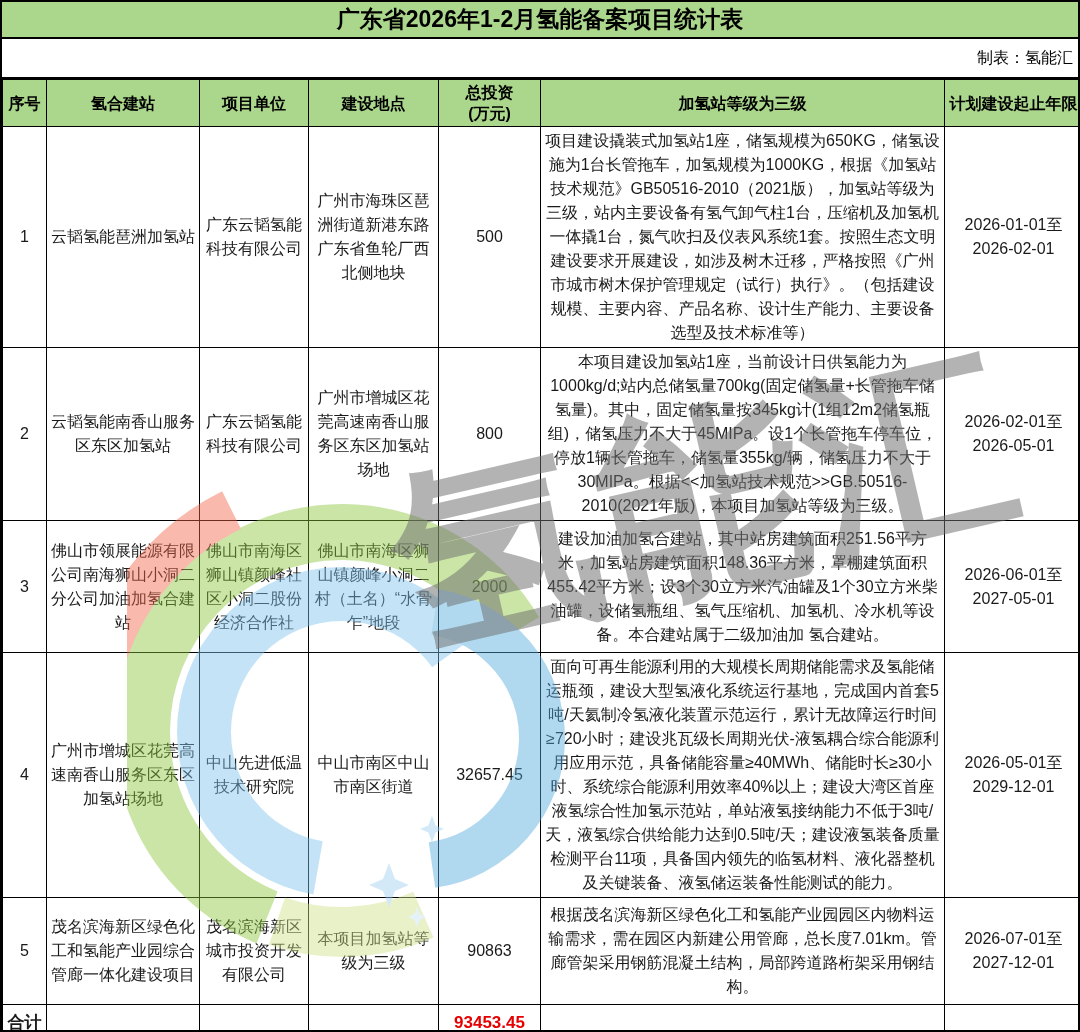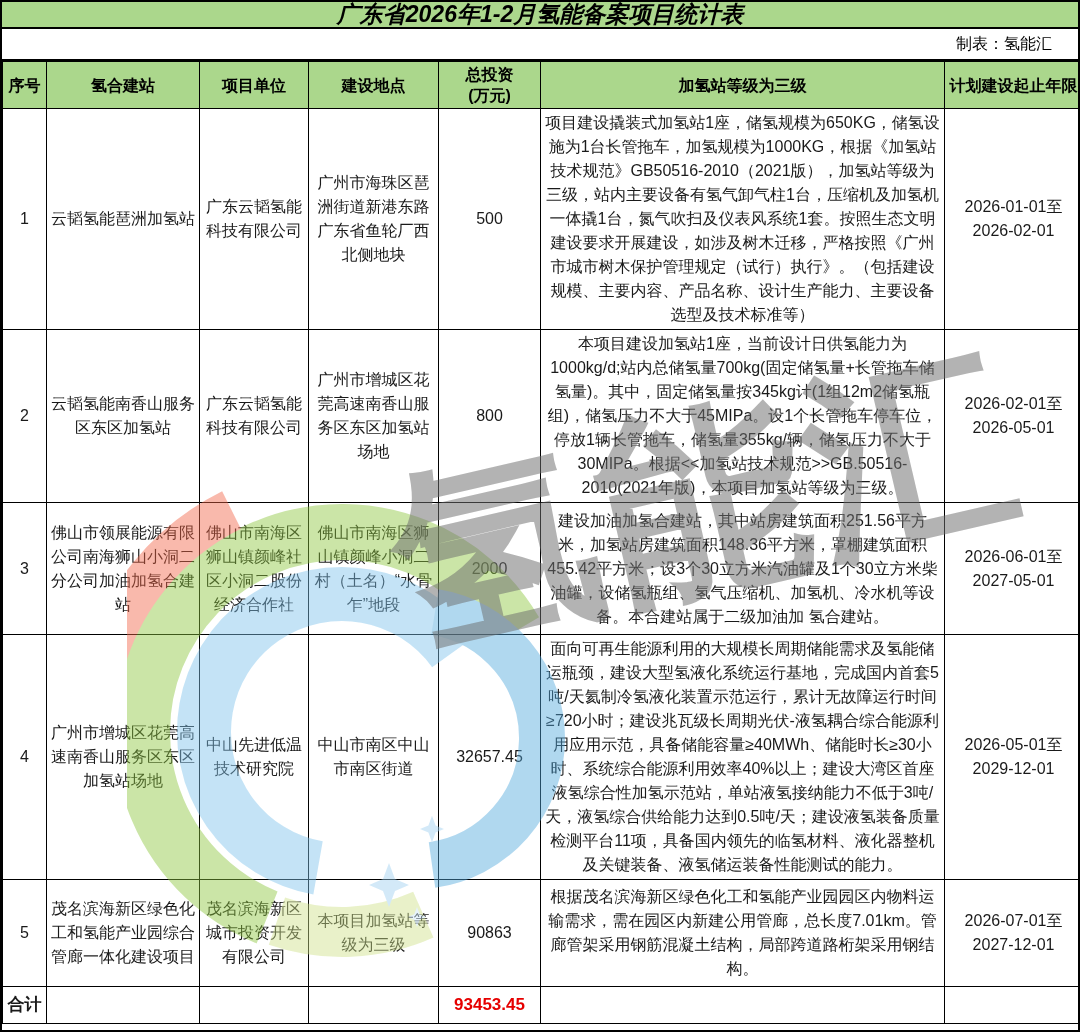--- a/index.html
+++ b/index.html
@@ -2,28 +2,28 @@
 <html><head>
 <meta charset="utf-8">
 <style>
   * { margin:0; padding:0; box-sizing:border-box; }
   body { background:#fff; font-family:"Liberation Sans", sans-serif; }
   .sheet {
     position:relative; width:1080px; height:1032px; background:#fff;
     border:2px solid #000; overflow:hidden; color:#1a1a1a;
   }
   .title-bar {
-    height:27px; background:#abd78c; border-bottom:2px solid #000;
+    height:37px; background:#abd78c; border-bottom:2px solid #000;
     display:flex; align-items:center; justify-content:center;
-    font-size:23px; font-weight:bold; color:#000;font-style:italic;
+    font-size:23px; font-weight:bold; color:#000;
   }
   .byline-bar {
-    height:32px; background:#fff; border-bottom:2px solid #000;
+    height:40px; background:#fff; border-bottom:2px solid #000;
     display:flex; align-items:center; justify-content:flex-end;
-    padding-right:26px; font-size:16px; color:#000;text-align:center;
+    padding-right:5px; font-size:16px; color:#000;text-align:center;
   }
   table.main {
     width:1080px; border-collapse:collapse; table-layout:fixed;
     font-size:16px; color:#1a1a1a;
   }
   table.main th, table.main td {
     border:1px solid #000; vertical-align:middle; text-align:center;
     padding:2px 4px; line-height:24px; overflow:hidden;
   }
   table.main thead th {

